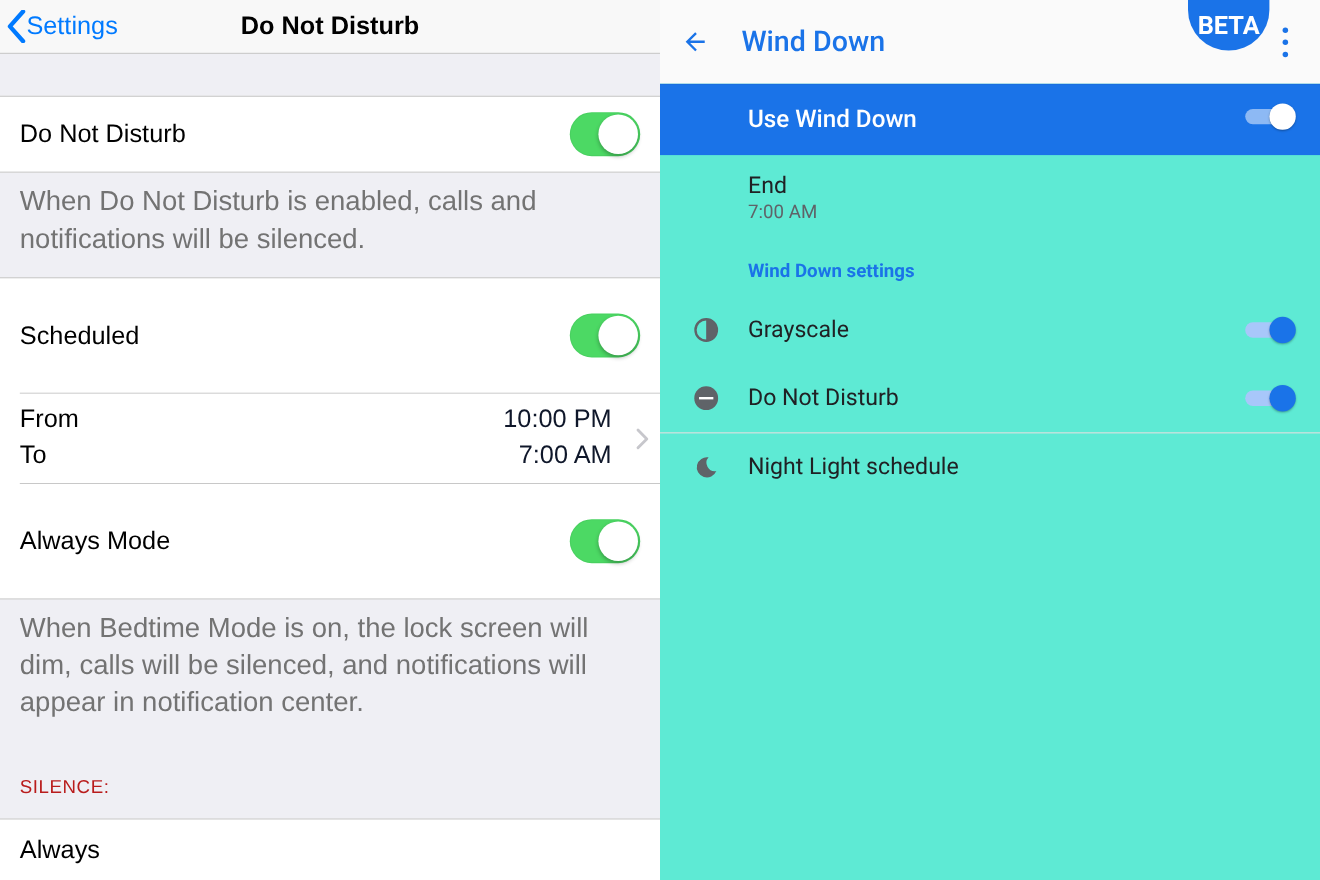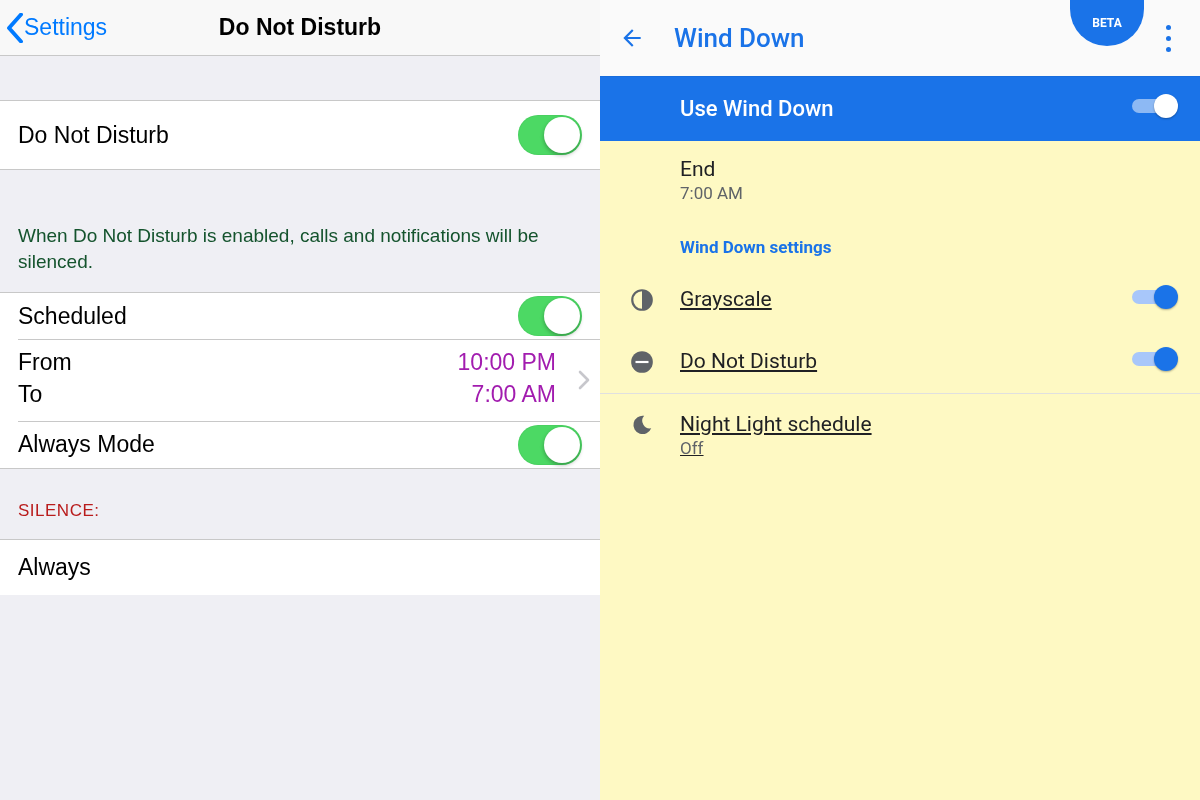--- a/index.html
+++ b/index.html
@@ -8,47 +8,47 @@
 
   
   .ios { width: 600px; height: 800px; background: #efeff4; display: flex; flex-direction: column; font-size: 21px; color: #000; }
   .ios-nav { height: 56px; background: #f8f8f8; border-bottom: 1px solid #c8c8c8; display: flex; align-items: center; position: relative; }
   .ios-back { display: flex; align-items: center; color: #007aff; font-size: 23px; padding-left: 6px; cursor: pointer; }
   .ios-back svg { width: 18px; height: 30px; }
   .ios-title { position: absolute; left: 0; right: 0; text-align: center; font-weight: 700; font-size: 23px; pointer-events: none; }
   .ios-spacer { height: 44px; }
   .ios-cell { background: #fff; border-top: 1px solid #c8c8c8; border-bottom: 1px solid #c8c8c8; padding: 14px 18px; display: flex; align-items: center; justify-content: space-between; font-size: 23px; }
   .ios-cell .label { color: #000; }
-  .ios-footer { padding: 10px 18px 18px 18px; color: #14532d; font-size: 19px; line-height: 1.35; margin-top: 43px; }
+  .ios-footer { padding: 10px 18px 18px 18px; color: #737373; font-size: 25px; line-height: 1.35; }
   .ios-sep { height: 1px; background: #c8c8c8; margin-left: 18px; }
   .ios-schedule-block { background:#fff; border-top:1px solid #c8c8c8; border-bottom:1px solid #c8c8c8; }
-  .ios-row-inner { padding: 3px 18px; display:flex; align-items:center; justify-content:space-between; font-size:23px; }
+  .ios-row-inner { padding: 32px 18px; display:flex; align-items:center; justify-content:space-between; font-size:23px; }
   .ios-time-row { background:#fff; padding: 6px 18px 10px 18px; display:flex; align-items:center; position:relative; }
   .ios-time-labels { font-size:23px; line-height:1.4; }
-  .ios-time-values { font-size:23px; line-height:1.4; color:#a21caf; margin-left:auto; margin-right:26px; text-align:right; }
+  .ios-time-values { font-size:23px; line-height:1.4; color:#0f172a; margin-left:auto; margin-right:26px; text-align:right; }
   .ios-chevron { position:absolute; right:10px; top:50%; transform:translateY(-50%); }
   .ios-header { color:#b91c1c; font-size:17px; padding: 32px 18px 18px 18px; letter-spacing:0.5px; }
   .ios-toggle { width:64px; height:40px; border-radius:40px; background:#4cd964; position:relative; box-shadow: inset 0 0 0 1px rgba(0,0,0,0.04); cursor:pointer; }
   .ios-toggle .knob { position:absolute; right:2px; top:2px; width:36px; height:36px; border-radius:50%; background:#fff; box-shadow:0 2px 4px rgba(0,0,0,0.3); }
 
   
-  .android { width:600px; height:800px; background:#fef9c3; display:flex; flex-direction:column; font-family: Roboto, Arial, sans-serif; color:#202124; }
+  .android { width:600px; height:800px; background:#5eead4; display:flex; flex-direction:column; font-family: Roboto, Arial, sans-serif; color:#202124; }
   .a-appbar { height:76px; background:#fafafa; display:flex; align-items:center; padding:0 8px; position:relative; box-shadow: 0 1px 0 rgba(0,0,0,0.05); }
   .a-back { width:48px; height:48px; display:flex; align-items:center; justify-content:center; color:#1a73e8; cursor:pointer; }
   .a-title { color:#1a73e8; font-size:26px; font-weight:500; margin-left:18px; }
-  .a-beta { position:absolute; right:56px; top:0; width:74px; height:46px; background:#1a73e8; color:#fff; font-weight:700; font-size:12px; display:flex; align-items:center; justify-content:center; border-bottom-left-radius:37px; border-bottom-right-radius:37px; }
+  .a-beta { position:absolute; right:46px; top:0; width:74px; height:46px; background:#1a73e8; color:#fff; font-weight:700; font-size:23px; display:flex; align-items:center; justify-content:center; border-bottom-left-radius:37px; border-bottom-right-radius:37px; }
   .a-over { position:absolute; right:8px; top:14px; width:48px; height:48px; display:flex; align-items:center; justify-content:center; color:#1a73e8; cursor:pointer; }
   .a-dot { width:5px; height:5px; border-radius:50%; background:#1a73e8; margin:3px 0; }
   .a-banner { background:#1a73e8; color:#fff; padding:20px 24px 20px 80px; display:flex; align-items:flex-start; justify-content:space-between; font-size:22px; font-weight:500; }
   .a-indent { padding-left:80px; }
   .a-item { padding:16px 24px 16px 0; }
   .a-item .primary { font-size:21px; color:#202124; }
   .a-item .secondary { font-size:17px; color:#5f6368; margin-top:2px; }
   .a-section-title { color:#1a73e8; font-weight:700; font-size:17px; padding:18px 0 12px 0; }
-  .a-row { display:flex; align-items:flex-start; padding:18px 24px 18px 20px;text-decoration:underline; }
+  .a-row { display:flex; align-items:center; padding:18px 24px 18px 20px; }
   .a-row .icon { width:44px; display:flex; align-items:center; justify-content:center; color:#5f6368; }
   .a-row .txt { flex:1; margin-left:16px; }
   .a-row .txt .primary { font-size:21px; }
   .a-row .txt .secondary { font-size:17px; color:#5f6368; margin-top:2px; }
   .a-divider { height:1px; background:#e0e0e0; }
   .a-switch { width:44px; height:20px; position:relative; cursor:pointer; }
   .a-switch .track { position:absolute; top:3px; left:0; right:0; height:14px; border-radius:14px; background:#a8c7fa; }
   .a-switch .thumb { position:absolute; right:-2px; top:-2px; width:24px; height:24px; border-radius:50%; background:#1a73e8; box-shadow:0 1px 2px rgba(0,0,0,0.3); }
   .a-switch.white .track { background:rgba(255,255,255,0.5); }
   .a-switch.white .thumb { background:#fff; }
@@ -101,20 +101,21 @@
           </svg>
       </div>
       <div class="ios-sep"></div>
       <div class="ios-row-inner">
         <span class="label">Always Mode</span>
         <div class="ios-toggle">
             <div class="knob"></div>
           </div>
       </div>
     </div>
+    <div class="ios-footer">When Bedtime Mode is on, the lock screen will dim, calls will be silenced, and notifications will appear in notification center.</div>
 
     <div class="ios-header">SILENCE:</div>
     <div class="ios-cell" style="border-bottom:none">
       <span class="label">Always</span>
     </div>
   </div>
 
   <div class="android">
     <div class="a-appbar">
       <div class="a-back">
@@ -184,18 +185,17 @@
     <div class="a-divider"></div>
 
     <div class="a-row">
       <div class="icon">
         <svg width="26" height="26" viewBox="0 0 24 24">
             <path d="M14 3.5 A8.5 8.5 0 1 0 20.5 15 A7 7 0 0 1 14 3.5 z" fill="#5f6368"></path>
           </svg>
       </div>
       <div class="txt">
         <div class="primary">Night Light schedule</div>
-        <div class="secondary">Off</div>
       </div>
     </div>
 
   </div>
 </div>
 
 </body></html>

